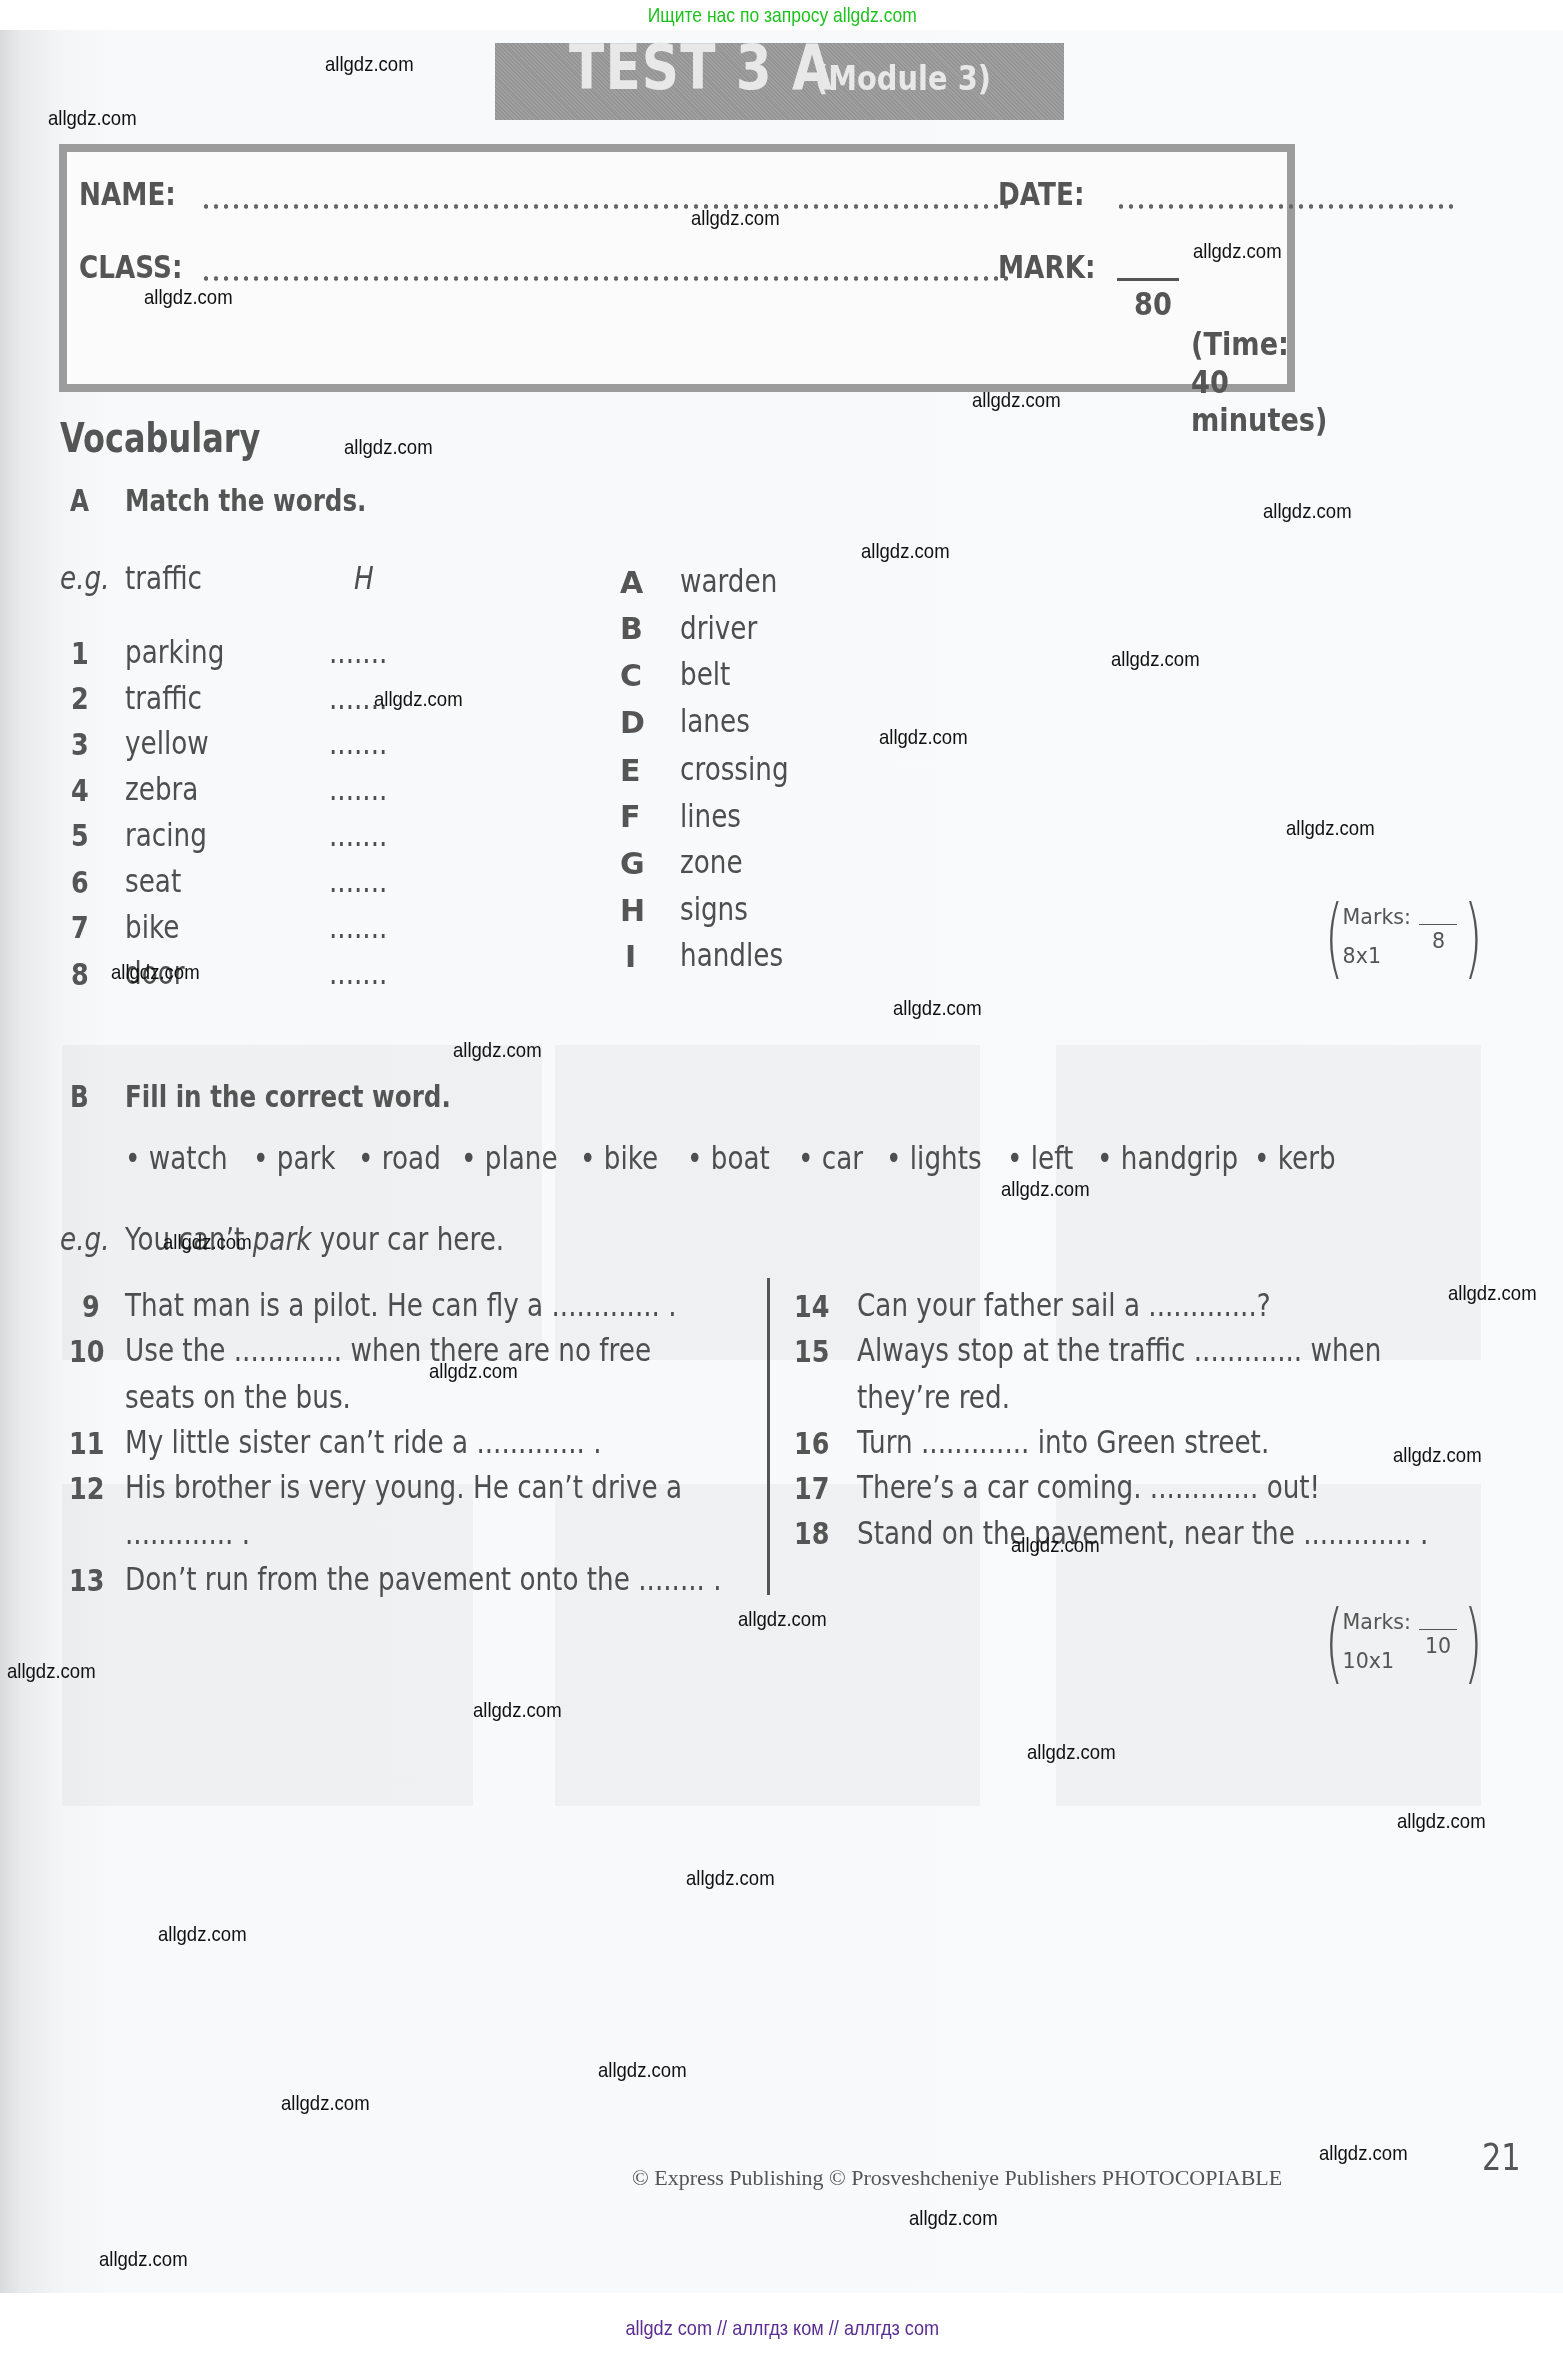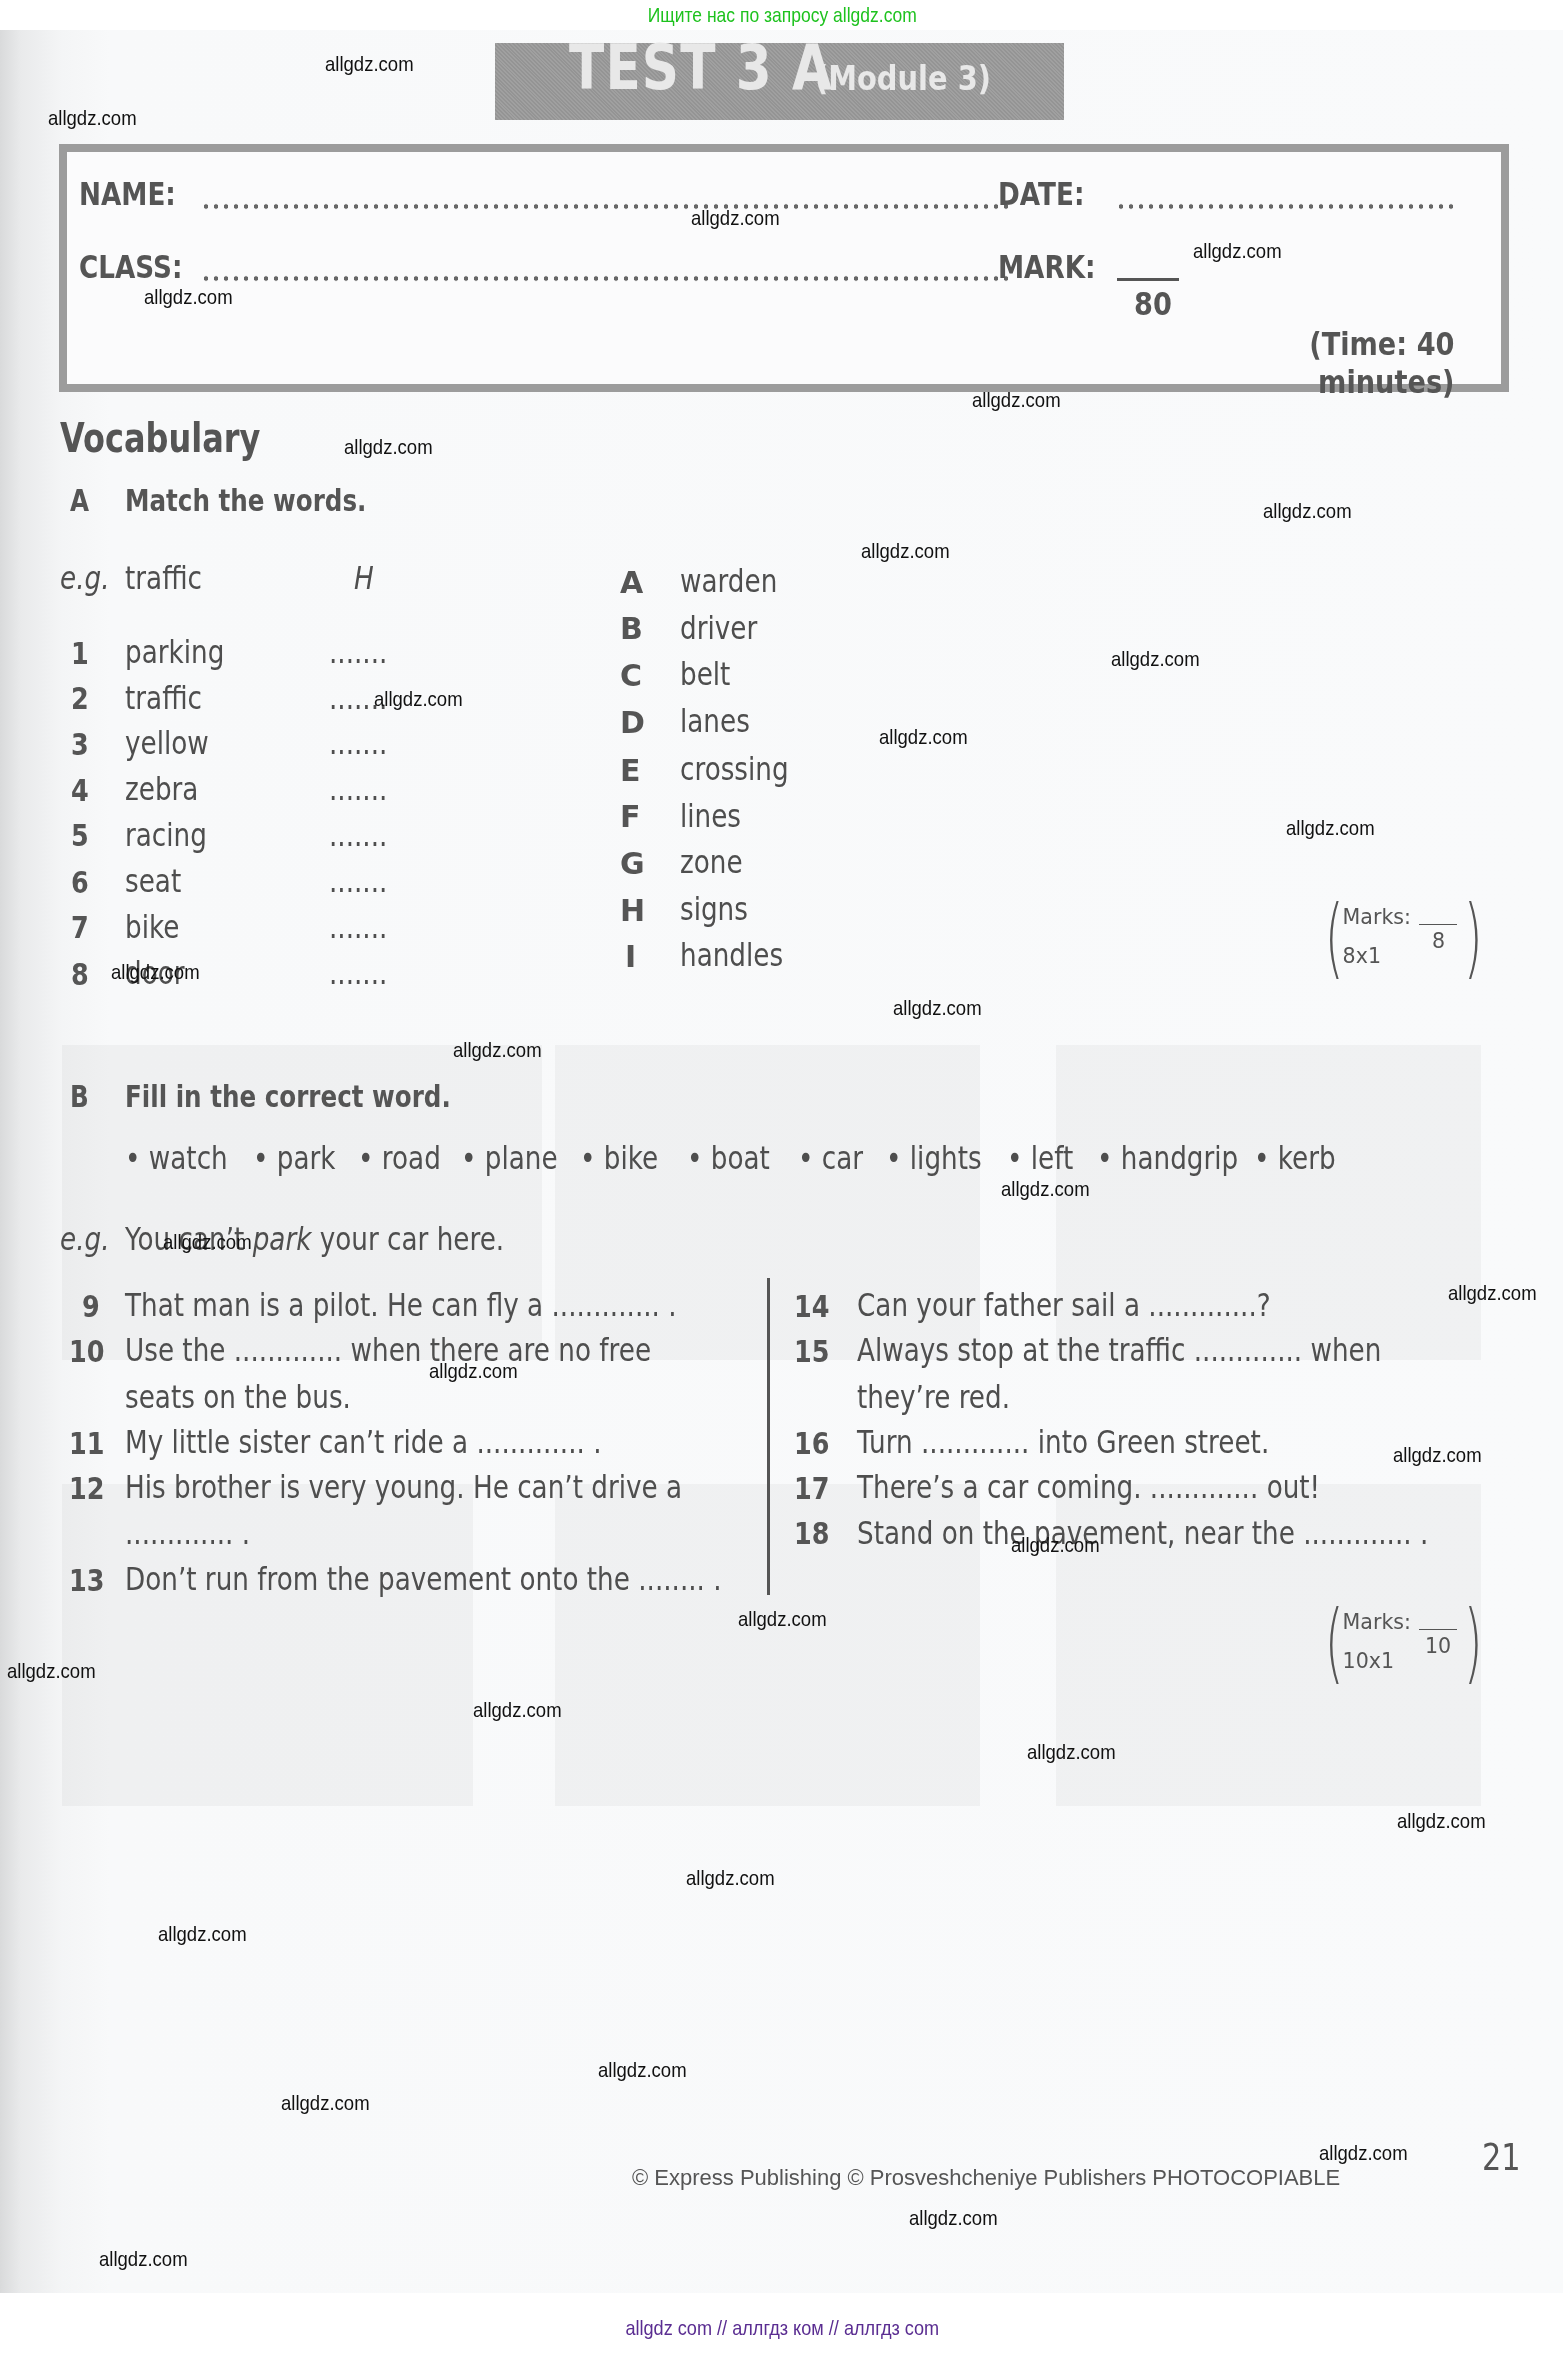--- a/index.html
+++ b/index.html
@@ -30,22 +30,22 @@
     position: absolute; left: 74px; top: -12.3px; font-size: 63px; font-weight: bold;
     color: #e8e8e8; letter-spacing: 1.4px; font-family: "DejaVu Sans", sans-serif;
     transform: scaleX(0.82); transform-origin: left top;
   }
   .title-bar .small {
     position: absolute; left: 320px; top: 15px; font-size: 34px; font-weight: bold;
     color: #e8e8e8; font-family: "DejaVu Sans", sans-serif;
     transform: scaleX(0.85); transform-origin: left top;
   }
   .info-box {
-    position: absolute; left: 59px; top: 114px; width: 1450px; height: 248px;
-    border: 8.2px solid #9c9c9c; box-sizing: border-box; background: #fbfbfc; text-align: right;
+    position: absolute; left: 59px; top: 114px; width: 1236px; height: 248px;
+    border: 8.2px solid #9c9c9c; box-sizing: border-box; background: #fbfbfc;
   }
   .info-label {
     position: absolute; font-size: 32px; font-weight: bold; color: #555;
     font-family: "DejaVu Sans", sans-serif; transform: scaleX(0.82); transform-origin: left top;
   }
   .dots {
     position: absolute; height: 6.9px;
     background-image: radial-gradient(circle, #666 2.1px, transparent 2.4px);
     background-size: 10px 6.9px; background-repeat: repeat-x;
   }
@@ -90,21 +90,21 @@
     position: absolute; top: -9.6px; font-size: 88px; font-weight: 200; color: #555;
     transform: scaleX(0.55); font-family: "DejaVu Sans", sans-serif;
   }
   .marks .lbl { position: absolute; left: 20.6px; top: 9.6px; font-size: 20.6px; }
   .marks .line { position: absolute; left: 97px; top: 29px; width: 38px; height: 1.4px; background: #555; }
   .marks .den { position: absolute; top: 34px; font-size: 20.6px; }
   .marks .mult { position: absolute; left: 20.6px; top: 49px; font-size: 20.6px; }
 
   .footer-copy {
     position: absolute; left: 632px; top: 2135px; font-size: 22px; color: #555;
-    font-family: Liberation Sans, sans-serif; white-space: nowrap;
+    font-family: Liberation Serif, serif; white-space: nowrap;
   }
   .page-num {
     position: absolute; left: 1482px; top: 2105px; font-size: 38px; color: #555;
     font-family: "DejaVu Sans", sans-serif; transform: scaleX(0.8); transform-origin: left top;
   }
   .bottombar {
     position: absolute; left: 0; top: 2293px; width: 1564px; height: 61px; background: #ffffff;
     text-align: center;
   }
   .bottombar span {

